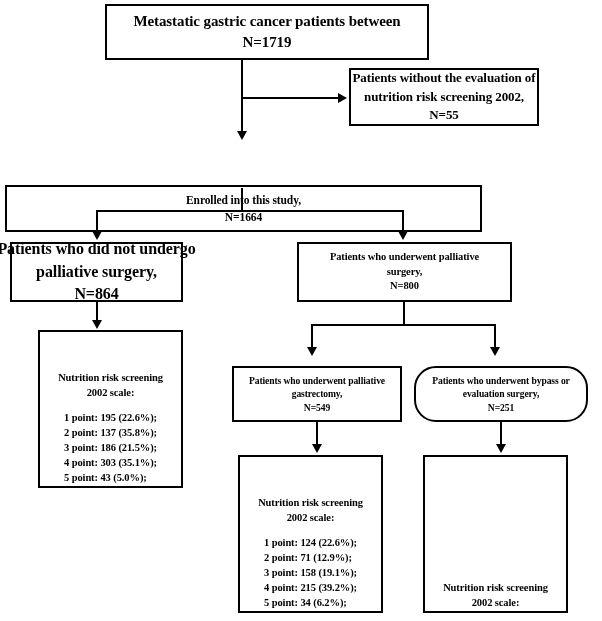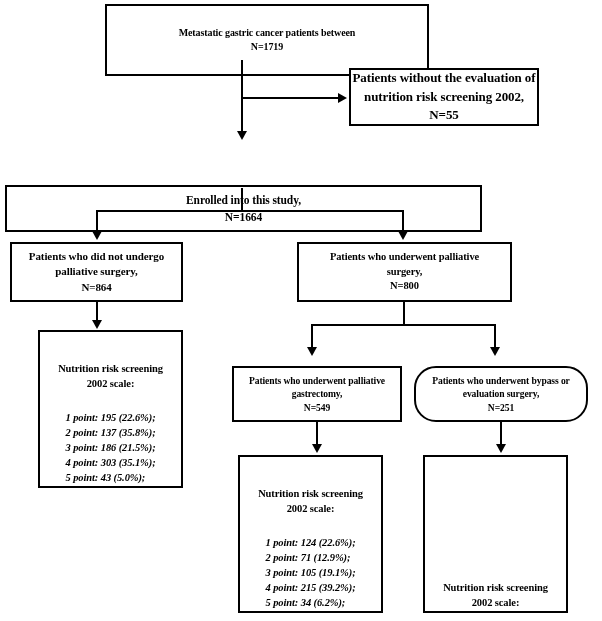--- a/index.html
+++ b/index.html
@@ -36,22 +36,21 @@
   }
   .box.listbox {
     justify-content: flex-end;
   }
   .box.listbox .hdr {
     text-align: center;
     width: 100%;
   }
   .box.listbox .rows {
     display: block;
-    margin-top: 20px;
-    font-style: italic;
+    margin-top: 11px;
   }
   .box.listbox .rows .line {
     text-align: left;
   }
 
   
   .vline {
     position: absolute;
     width: 2px;
     background: #000000;
@@ -76,21 +75,21 @@
     border-top: 5px solid transparent;
     border-bottom: 5px solid transparent;
     border-left: 9px solid #000000;
   }
 </style>
 </head>
 <body>
 
 <div id="flowchart">
 
-  <div class="box" style="left:105px; top:4px; width:324px; height:72px; font-size:10px;">
+  <div class="box" style="left:105px; top:4px; width:324px; height:56px; font-size:15px;">
     <span class="line">Metastatic gastric cancer patients between</span>
     <span class="line">N=1719</span>
   </div>
 
   <div class="vline" style="left:241px; top:60px; height:72px;"></div>
   <div class="arrow-down" style="left:237px; top:131px;"></div>
 
   <div class="hline" style="left:241px; top:97px; width:100px;"></div>
   <div class="arrow-right" style="left:338px; top:93px;"></div>
 
@@ -105,21 +104,21 @@
     <span class="line">N=1664</span>
   </div>
 
   <div class="vline" style="left:241px; top:188px; height:24px;"></div>
   <div class="hline" style="left:96px; top:210px; width:308px;"></div>
   <div class="vline" style="left:96px; top:210px; height:22px;"></div>
   <div class="arrow-down" style="left:92px; top:231px;"></div>
   <div class="vline" style="left:402px; top:210px; height:22px;"></div>
   <div class="arrow-down" style="left:398px; top:231px;"></div>
 
-  <div class="box" style="left:10px; top:242px; width:173px; height:60px; font-size:11px;">
+  <div class="box" style="left:10px; top:242px; width:173px; height:60px; font-size:16px;">
     <span class="line">Patients who did not undergo</span>
     <span class="line">palliative surgery,</span>
     <span class="line">N=864</span>
   </div>
 
   <div class="box" style="left:297px; top:242px; width:215px; height:60px; font-size:10.5px;">
     <span class="line">Patients who underwent palliative</span>
     <span class="line">surgery,</span>
     <span class="line">N=800</span>
   </div>
@@ -163,21 +162,21 @@
 
   <div class="vline" style="left:500px; top:422px; height:24px;"></div>
   <div class="arrow-down" style="left:496px; top:444px;"></div>
 
   <div class="box listbox" style="left:238px; top:455px; width:145px; height:158px; font-size:10.5px; padding-top:14px;">
     <span class="line hdr">Nutrition risk screening</span>
     <span class="line hdr">2002 scale:</span>
     <span class="rows">
       <span class="line">1 point: 124 (22.6%);</span>
       <span class="line">2 point: 71 (12.9%);</span>
-      <span class="line">3 point: 105 (19.1%);</span>
+      <span class="line">3 point: 158 (19.1%);</span>
       <span class="line">4 point: 215 (39.2%);</span>
       <span class="line">5 point: 34 (6.2%);</span>
     </span>
   </div>
 
   <div class="box listbox" style="left:423px; top:455px; width:145px; height:158px; font-size:10.5px; padding-top:14px;">
     <span class="line hdr">Nutrition risk screening</span>
     <span class="line hdr">2002 scale:</span>
   </div>
 

